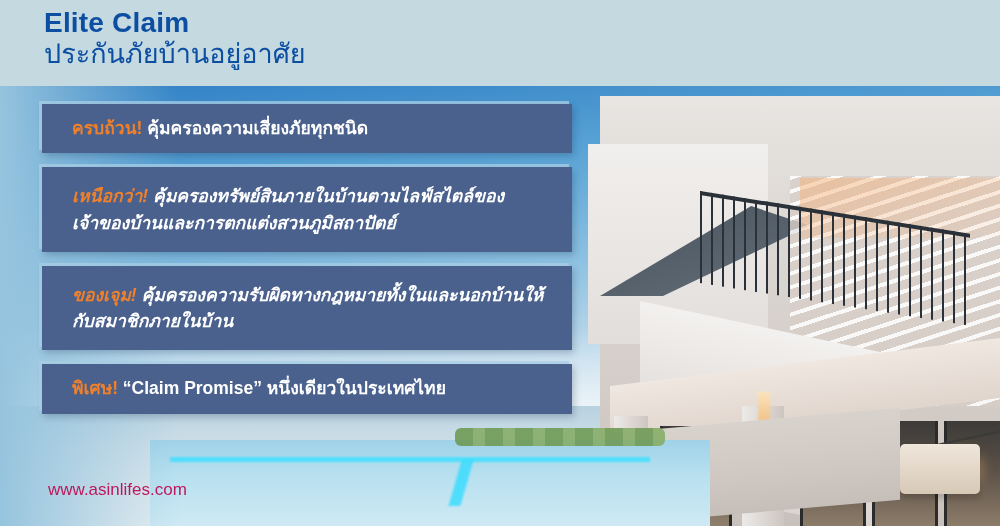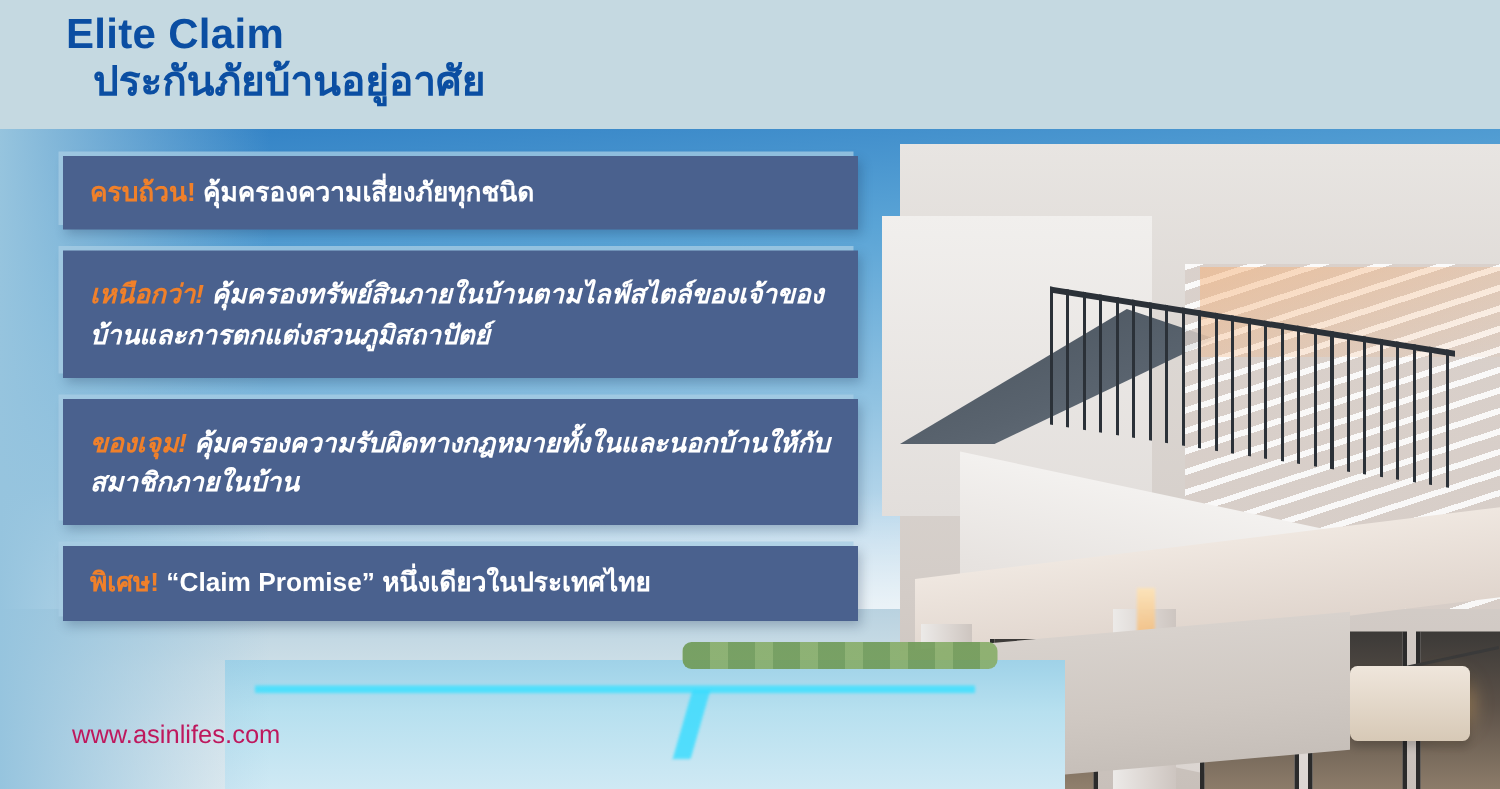--- a/index.html
+++ b/index.html
@@ -74,27 +74,27 @@
   .ch3{left:900px;width:80px;height:50px;}
   .hedge{position:absolute;left:455px;bottom:80px;width:210px;height:18px;
     background:repeating-linear-gradient(90deg,#6f9a56 0 18px,#87ad68 18px 30px);border-radius:6px;opacity:.9;}
   .photo-left-fade{position:absolute;left:0;top:0;width:180px;height:100%;
     background:linear-gradient(90deg,rgba(150,196,222,1) 0%,rgba(150,196,222,0) 100%);pointer-events:none;}
 
   
   .header{position:absolute;left:0;top:0;width:1000px;height:86px;background:#c5d9e1;z-index:5;}
   .header-inner{padding:8px 0 0 44px;}
   .brand{color:#0b4ea2;font-size:28px;font-weight:bold;letter-spacing:.2px;line-height:1.05;}
-  .brand-th{color:#0b4ea2;font-size:27px;font-weight:bold;line-height:1.15;margin-top:2px;margin-left:18px;}
+  .brand-th{color:#0b4ea2;font-size:27px;font-weight:normal;line-height:1.15;margin-top:2px;}
 
   
   .bullets{position:absolute;left:42px;top:104px;width:530px;z-index:6;}
   .bullet{
     position:relative;background:#4a618e;color:#ffffff;
-    padding:11px 16px 12px 18px;margin-bottom:14px;
+    padding:11px 16px 12px 30px;margin-bottom:14px;
     box-shadow:-3px -3px 0 0 rgba(168,205,228,.75), 2px 3px 7px rgba(20,40,70,.25);
     font-size:17.5px;line-height:1.5;font-weight:bold;
   }
   .bullet .hl{color:#f0802a;}
   .bullet.tall{padding-top:16px;padding-bottom:16px;font-style:italic;}
 
   .footer-url{position:absolute;left:48px;top:480px;z-index:6;
     color:#be185d;font-size:17px;font-weight:normal;}
 </style>
 </head>

